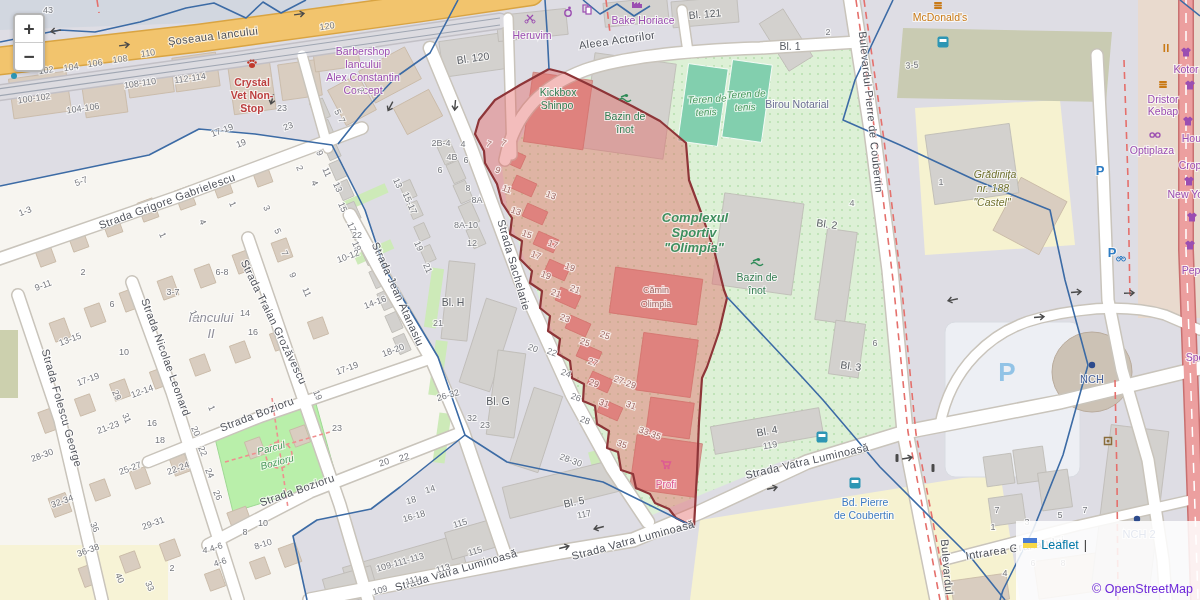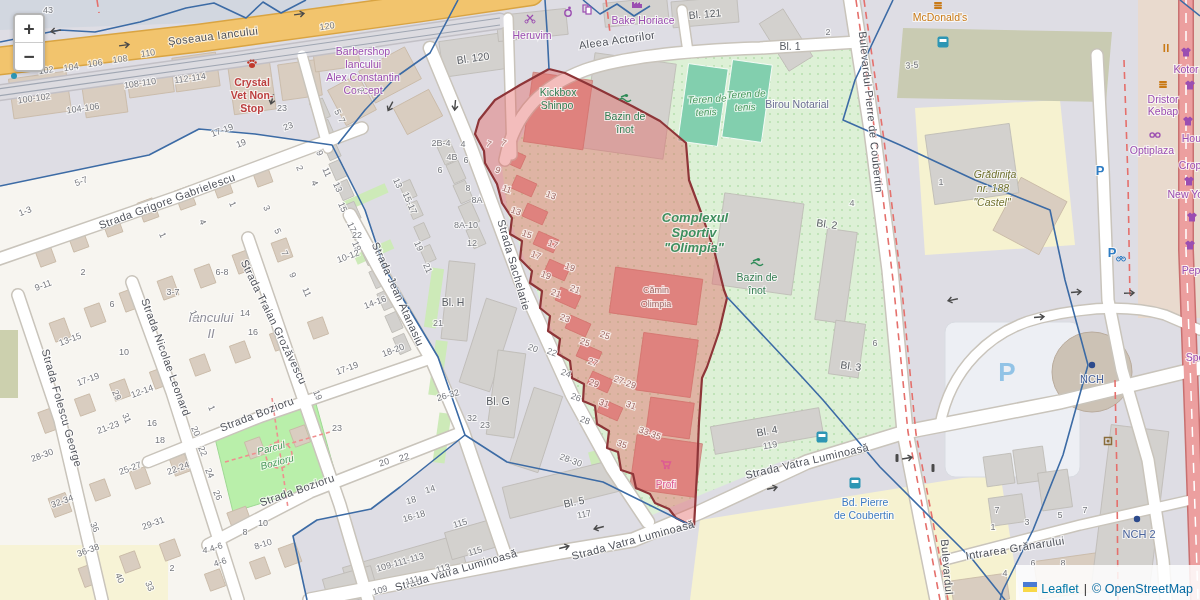--- a/index.html
+++ b/index.html
@@ -27,21 +27,21 @@
   .grayit{font-size:13px;fill:#8f8f9a;font-style:italic;}
   .zoom-ctl{position:absolute;left:13px;top:13px;width:28px;border:2px solid rgba(120,120,120,.55);
             border-radius:5px;background:#fff;z-index:10;box-shadow:0 1px 4px rgba(0,0,0,.2);}
   .zoom-ctl a{display:block;width:28px;height:27px;line-height:27px;text-align:center;
               font-size:19px;font-weight:bold;color:#404040;text-decoration:none;cursor:pointer;}
   .zoom-ctl a:first-child{border-bottom:1px solid #ccc;}
   .attr{position:absolute;right:0;bottom:0;background:rgba(255,255,255,.85);padding:17px 7px 4px 7px;
         font-size:12.5px;color:#333;z-index:10;display:flex;align-items:flex-start;gap:4px;}
   .attr a{text-decoration:none;cursor:pointer;}
   .attr .lf{color:#0078a8;}
-  .attr .osm{color:#0369a1;}
+  .attr .osm{color:#6d28d9;margin-top:44px;}
   .attr .sep{color:#333;margin:0 1px;}
 </style>
 </head>
 <body>
 
 <div id="stage">
   <svg id="map" width="1200" height="600" viewBox="0 0 1200 600">
     <defs>
       <pattern id="dots" width="8" height="8" patternUnits="userSpaceOnUse">
         <rect width="8" height="8" fill="#ddf0d6"></rect>

